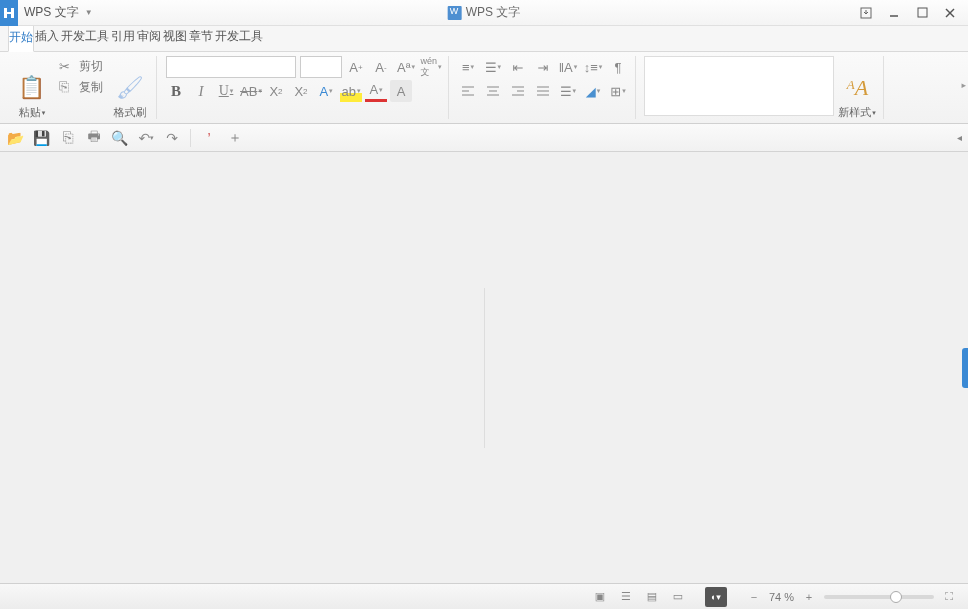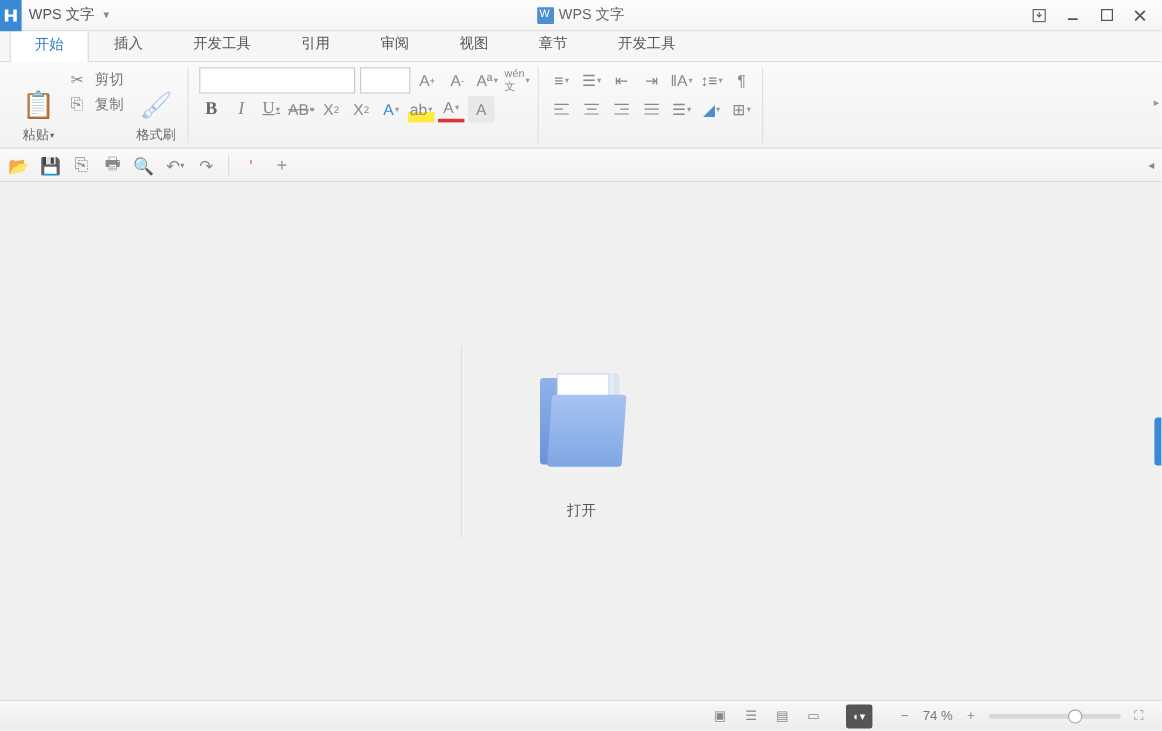--- a/index.html
+++ b/index.html
@@ -11,21 +11,21 @@
 .app-name { padding:0 6px; font-size:12px; color:#555; }
 .app-menu { width:10px; height:10px; color:#888; font-size:8px; }
 .doc-title { position:absolute; left:50%; transform:translateX(-50%); display:flex; align-items:center; gap:4px; color:#666; }
 .doc-title .dicn { width:14px; height:14px; background:#4e8fd1; display:inline-block; border-radius:1px; position:relative; }
 .doc-title .dicn:after { content:"W"; color:#fff; font-size:9px; position:absolute; left:2px; top:0; }
 .winctrls { position:absolute; right:4px; display:flex; gap:0; }
 .winctrls .wc { width:28px; height:24px; display:flex; align-items:center; justify-content:center; color:#555; cursor:pointer; }
 
 
 .tabstrip { height:26px; background:#f6f6f6; border-bottom:1px solid #d9d9d9; display:flex; align-items:flex-end; padding-left:8px; }
-.tab { padding:4px 20px 5px; color:#555; border:1px solid transparent; cursor:pointer; }
+.tab { padding:4px 0 5px; color:#555; border:1px solid transparent; cursor:pointer; }
 .tab.active { background:#fff; border:1px solid #d9d9d9; border-bottom-color:#fff; color:#2f7bc6; margin-bottom:-1px; }
 
 
 .ribbon { height:72px; background:linear-gradient(#fafafa,#f2f2f2); border-bottom:1px solid #d0d0d0; display:flex; padding:4px 6px; gap:2px; position:relative; }
 .grp { display:flex; gap:3px; padding:0 6px; border-right:1px solid #e0e0e0; align-items:flex-start; }
 .grp:last-child { border-right:none; }
 .bigbtn { display:flex; flex-direction:column; align-items:center; justify-content:flex-end; width:40px; height:64px; cursor:pointer; color:#777; }
 .bigbtn .ic { font-size:22px; color:#8bb3e0; height:34px; display:flex; align-items:center; }
 .bigbtn .lb { font-size:11px; color:#666; display:flex; align-items:center; gap:1px; }
 .smcol { display:flex; flex-direction:column; gap:1px; justify-content:center; }
@@ -210,49 +210,49 @@
             <line x1="1" y1="6" x2="13" y2="6"></line>
             <line x1="1" y1="10" x2="13" y2="10"></line>
           </svg>
         </span>
       <span class="tbtn dd">☰</span>
       <span class="tbtn dd" style="color:#4a90d0">◢</span>
       <span class="tbtn dd">⊞</span>
     </div>
   </div>
 
+  <div class="grp">
+    <div class="stylebox"></div>
+    <div class="bigbtn">
+      <span class="ic" style="color:#d49a3a;font-family:serif;font-style:italic">ᴬA</span>
+      <span class="lb">
+          <span>新样式</span>
+          <span style="font-size:7px">▾</span>
+        </span>
+    </div>
+  </div>
   <span class="expand">▸</span>
 </div>
 
 <div class="qat">
   <span class="qbtn" style="color:#e09040">📂</span>
   <span class="qbtn">💾</span>
   <span class="qbtn">⎘</span>
   <span class="qbtn">🖶</span>
   <span class="qbtn">🔍</span>
   <span class="qbtn">↶<span style="font-size:7px">▾</span></span>
   <span class="qbtn">↷</span>
   <span class="qsep"></span>
   <span class="qbtn" style="color:#d05050">’</span>
   <span class="qbtn">＋</span>
   <span class="ruler-toggle">◂</span>
 </div>
 
 <div class="workspace">
   <div class="divv"></div>
-  <div class="launch">
-    <div class="pic">
-        <div class="open-ic">
-          <div class="fold"></div>
-          <div class="pap"></div>
-          <div class="front"></div>
-        </div>
-      </div>
-    <span>打开</span>
-  </div>
   <div class="handle"></div>
 </div>
 
 <div class="statusbar">
   <span class="sbtn">▣</span>
   <span class="sbtn">☰</span>
   <span class="sbtn">▤</span>
   <span class="sbtn">▭</span>
   <span style="width:8px"></span>
   <span class="sbtn" style="background:#555;color:#fff;border-radius:2px;font-size:9px">◐▾</span>

